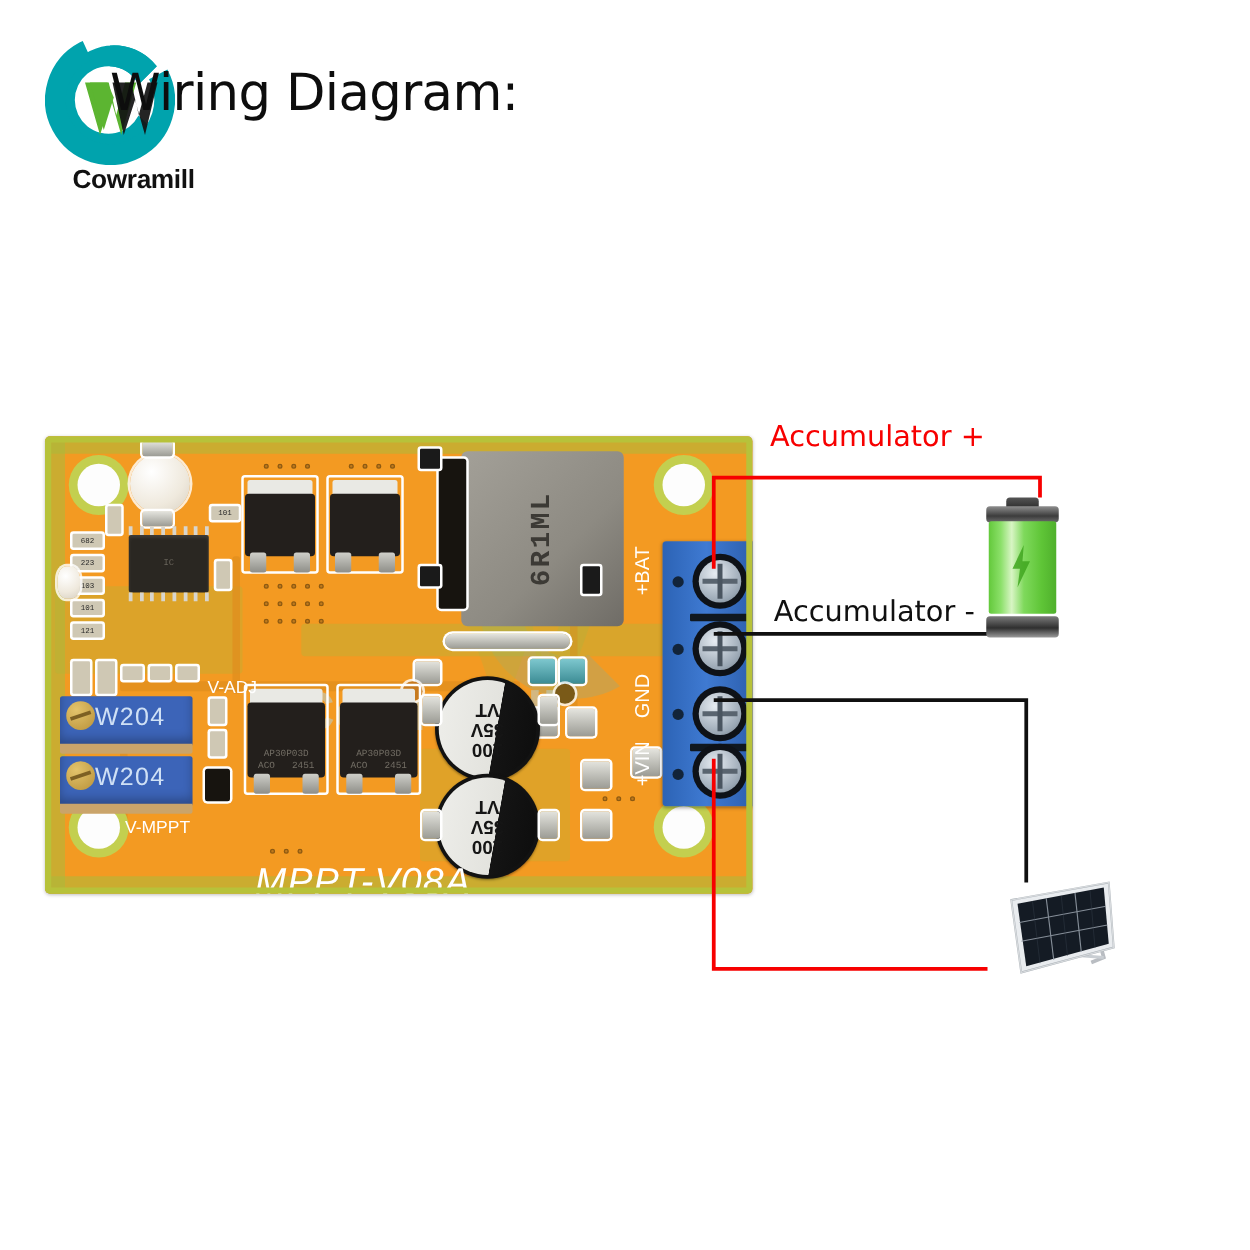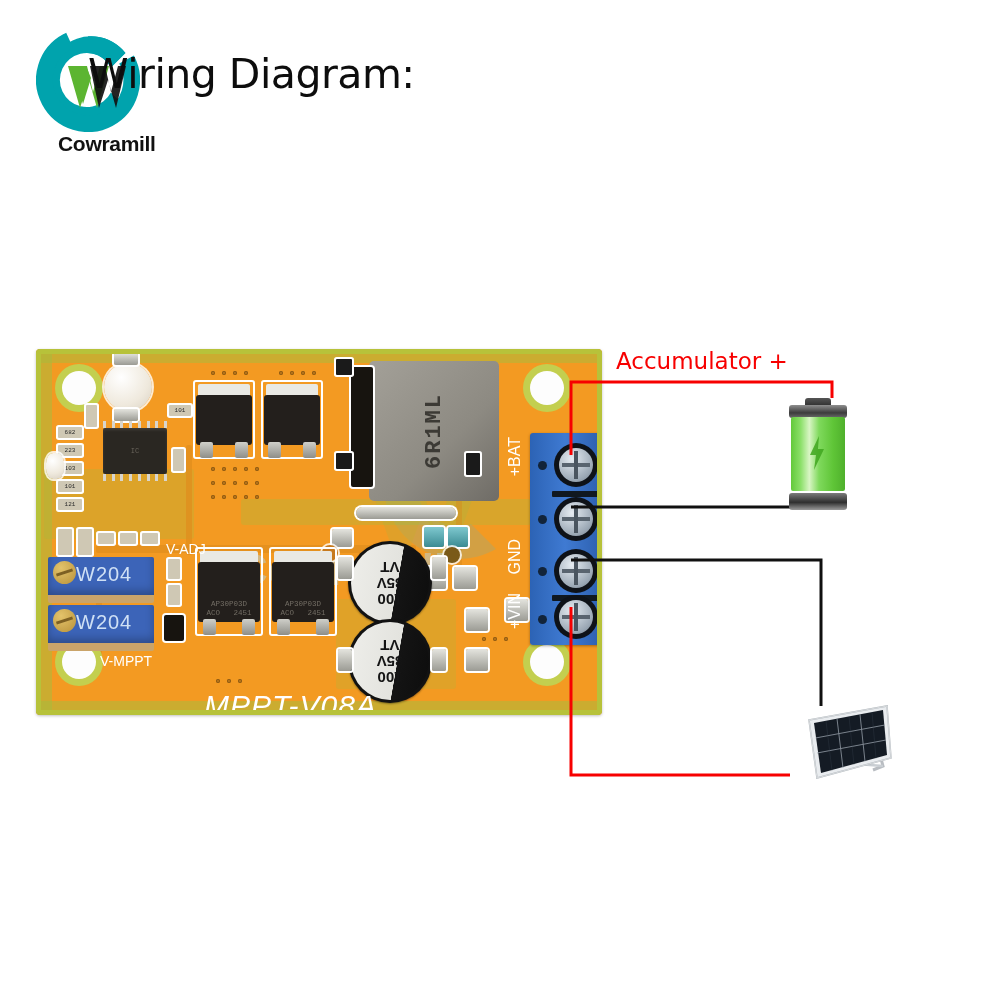--- a/index.html
+++ b/index.html
@@ -468,21 +468,22 @@
 
     <polyline points="571,455 571,382 832,382 832,398" fill="none" stroke="#f70000" stroke-width="3"></polyline>
 
     <polyline points="571,507 832,507 832,508" fill="none" stroke="#101010" stroke-width="3"></polyline>
 
     <polyline points="571,560 821,560 821,706" fill="none" stroke="#101010" stroke-width="3"></polyline>
 
     <polyline points="571,607 571,775 790,775" fill="none" stroke="#f70000" stroke-width="3"></polyline>
   </svg>
 
-  <div class="lbl red" style="left:616px;top:337px;margin-top:11px;">Accumulator +</div>
+  <div class="lbl red" style="left:616px;top:337px;">Accumulator +</div>
+  <div class="lbl blk" style="left:619px;top:477px;">Accumulator -</div>
 
   <div class="battery">
     <div class="cap-top"></div>
     <div class="rimtop"></div>
     <div class="cell"></div>
     <div class="rimbot"></div>
     <svg class="bolt" viewBox="0 0 20 34">
       <path d="M12,0 L3,19 L9,19 L7,34 L17,13 L11,13 Z" fill="#3fa61f" opacity="0.85"></path>
     </svg>
   </div>

